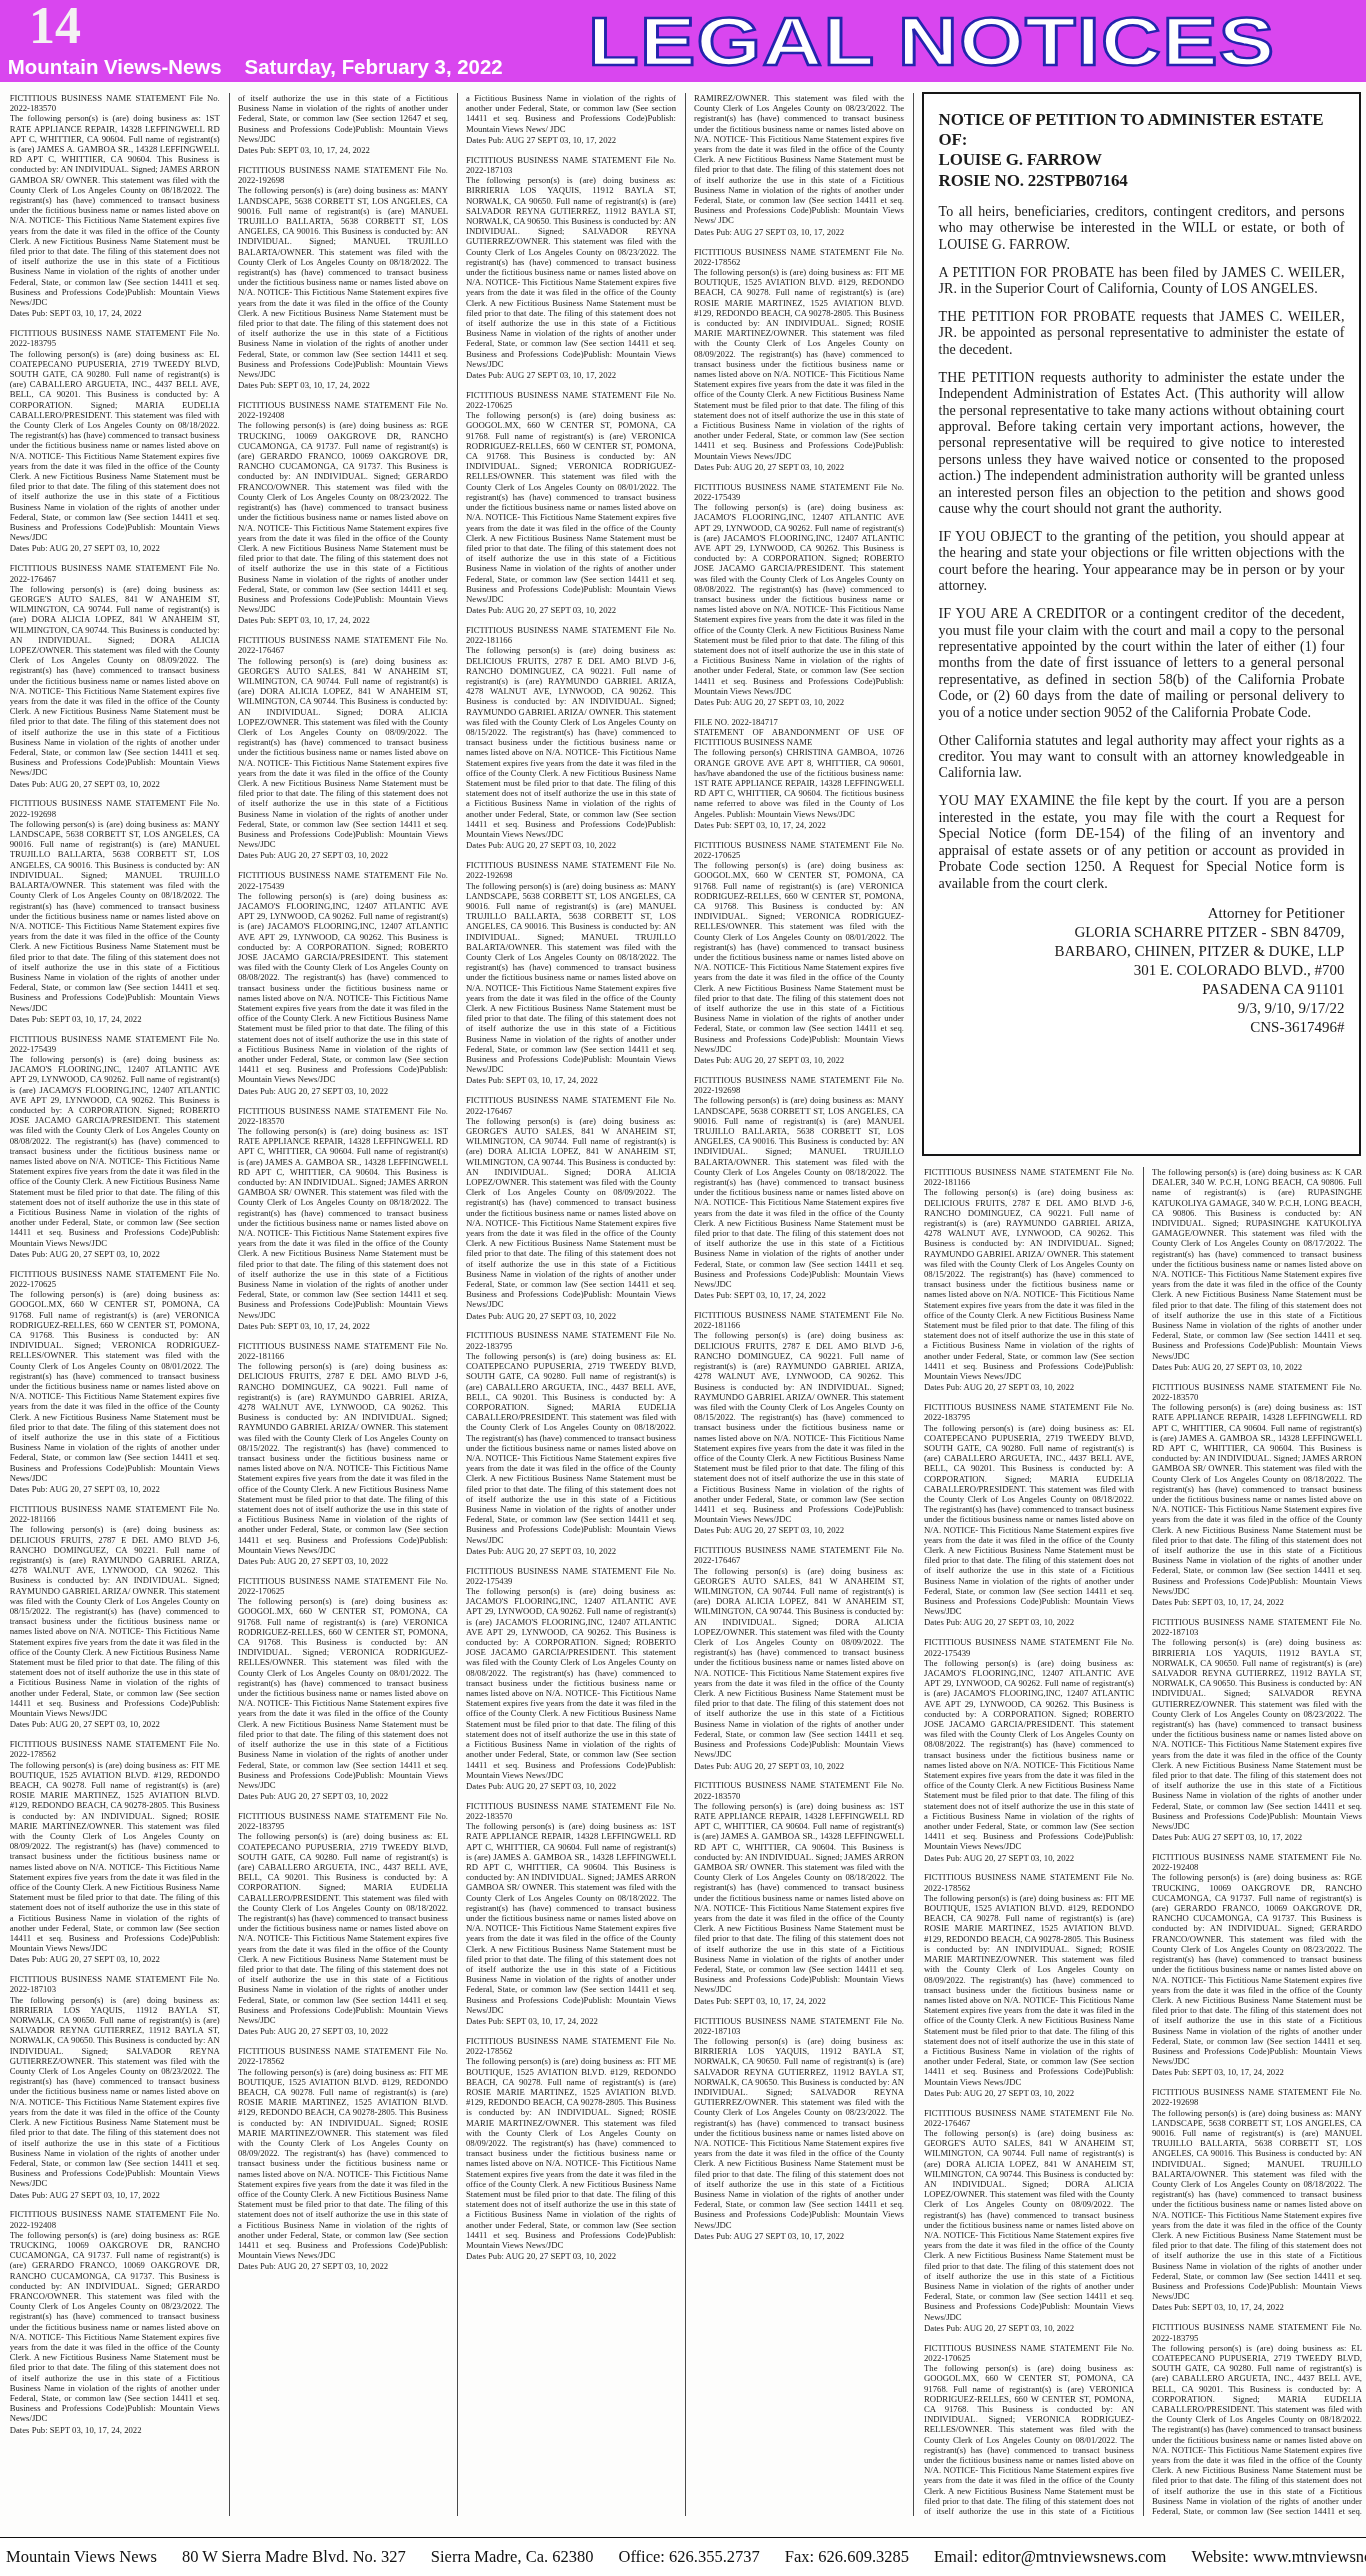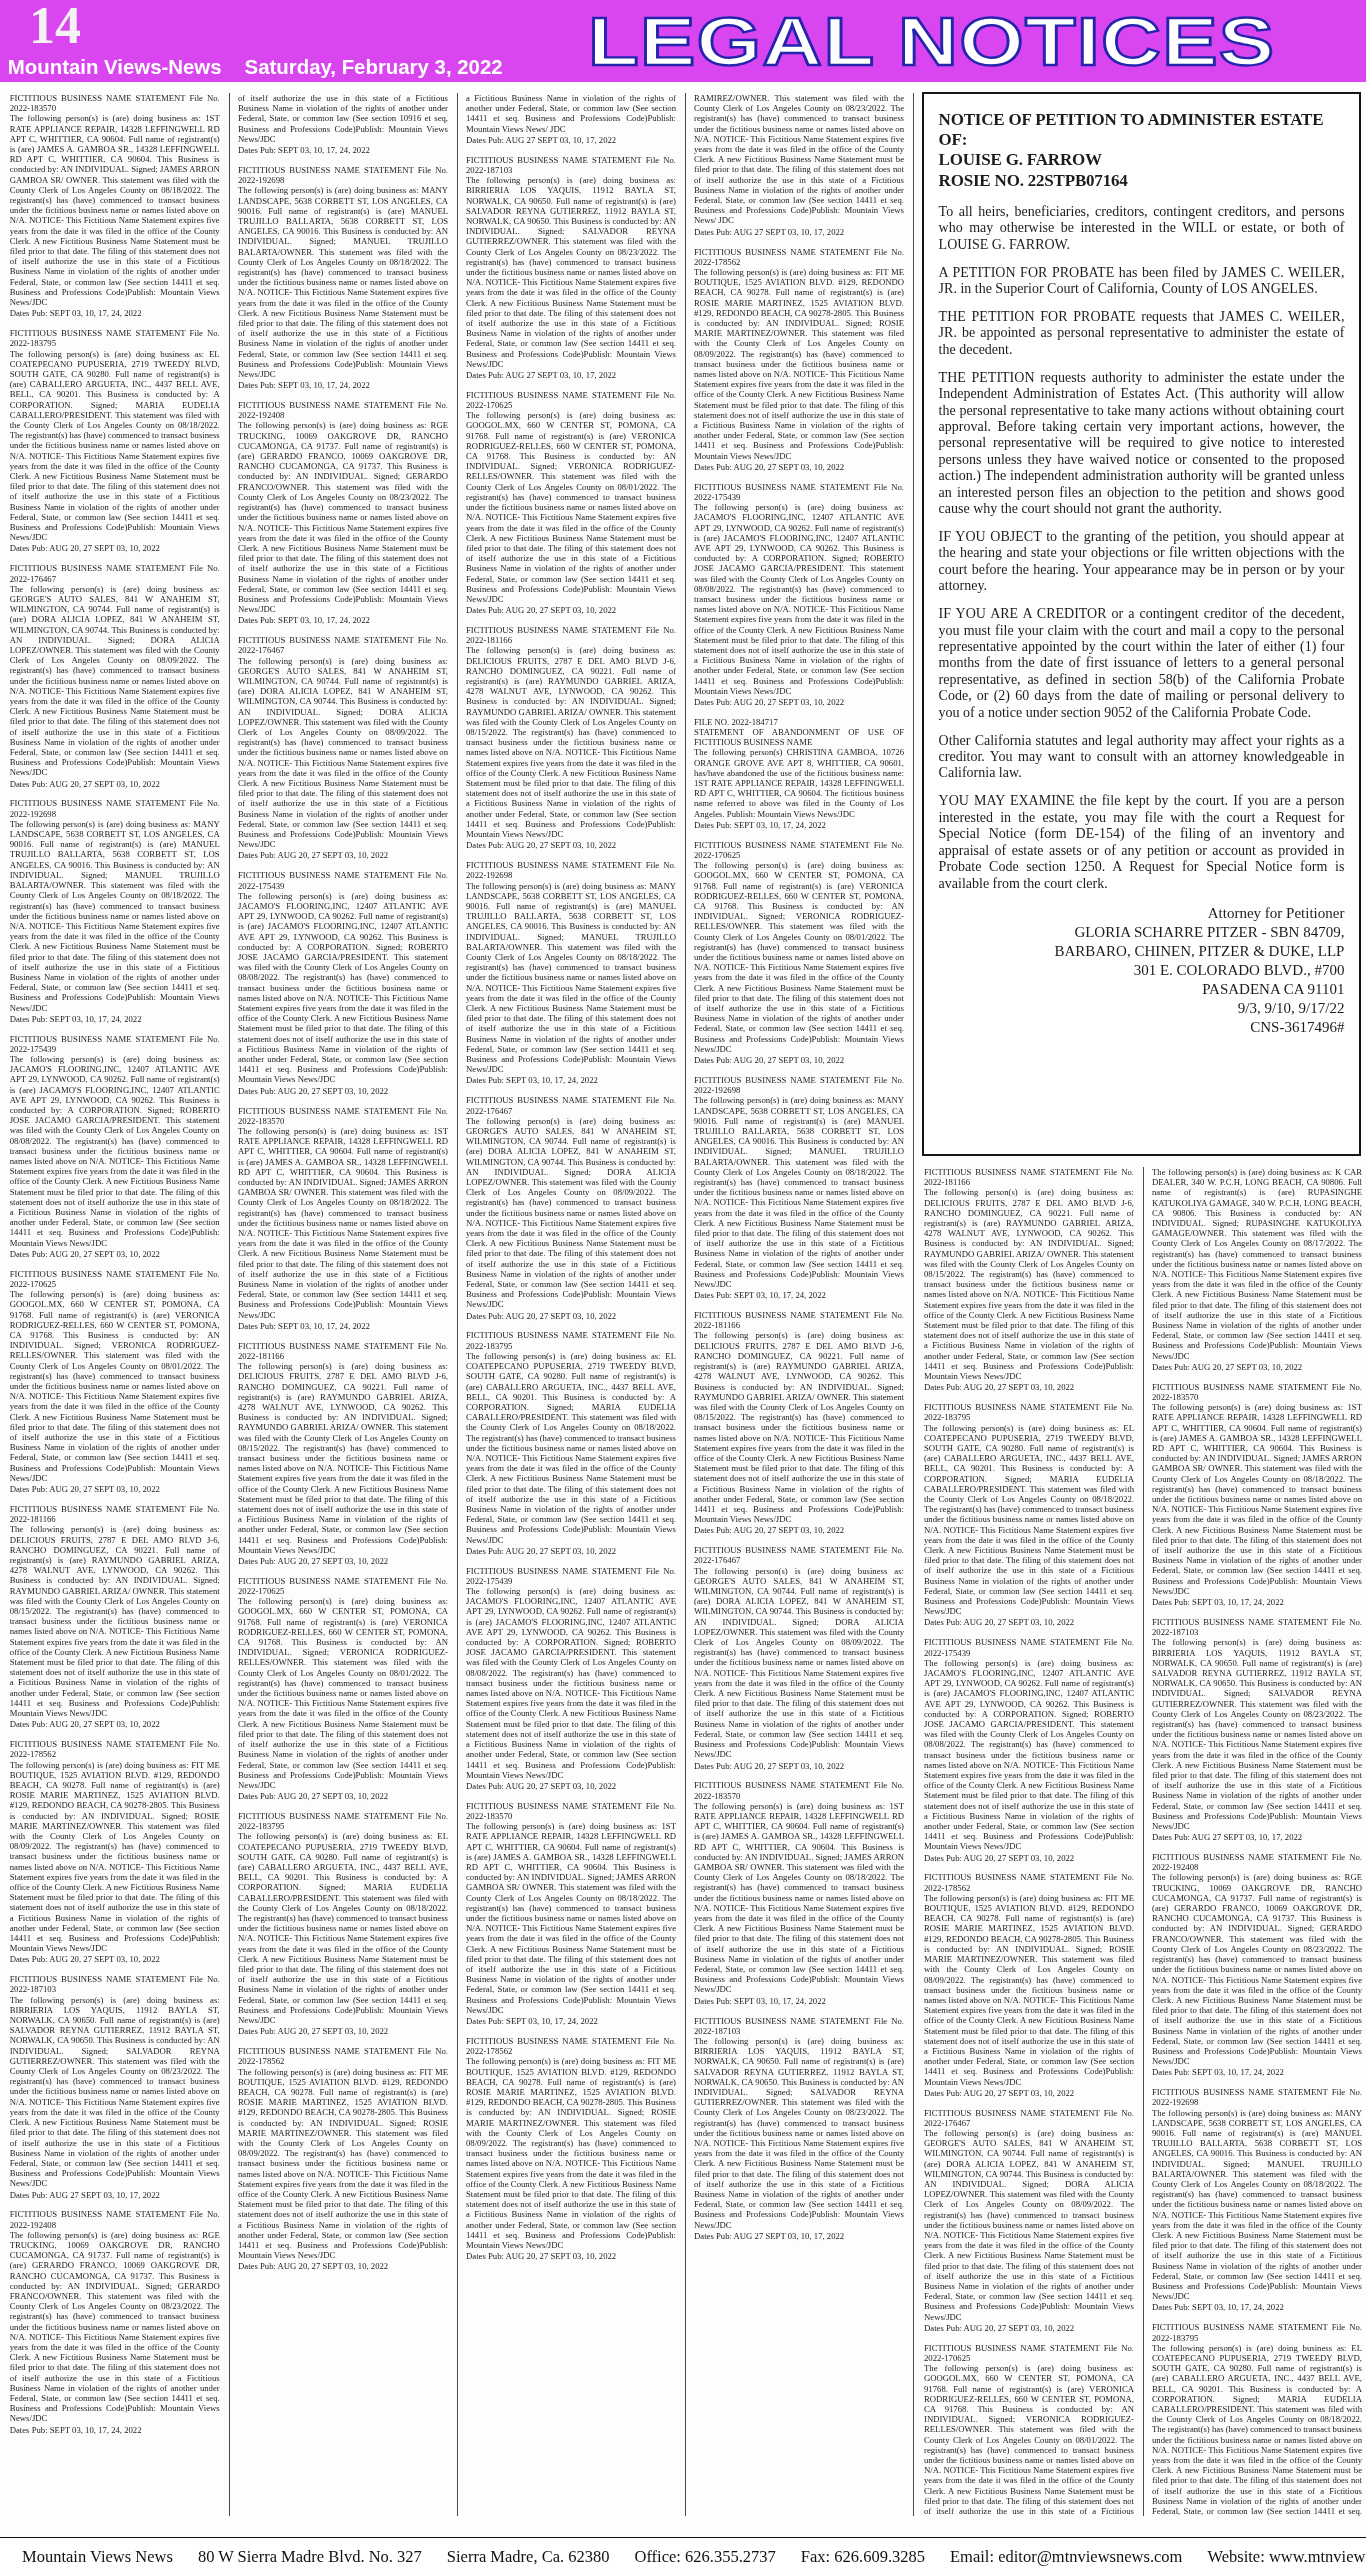--- a/index.html
+++ b/index.html
@@ -37,21 +37,21 @@
   .probate-box{position:absolute;left:922px;top:92px;width:439px;height:1064px;
         background:#fff;border:2.9px solid #161616;box-sizing:border-box;
         padding:15.5px 14.6px 9.7px 14.6px;overflow:hidden;}
   .pn-title{font-weight:bold;font-size:17px;line-height:20.4px;letter-spacing:-0.2px;}
   .pn-paras{margin-top:12.6px;}
   .pn-para{font-size:14px;line-height:16.4px;text-align:justify;margin-bottom:11.6px;}
   .pn-att{margin-top:3.9px;text-align:right;font-size:15px;line-height:19px;}
   
   .footer{position:absolute;left:0;bottom:0;width:1367px;height:39px;background:#fff;
         border-top:1.9px solid #101010;display:flex;align-items:center;gap:25px;
-        padding-left:22px;box-sizing:border-box;
+        padding-left:6px;box-sizing:border-box;
         font-family:"Liberation Serif",serif;font-size:16.5px;white-space:nowrap;color:#111;}
   .footer .f-seg{flex:none;}
 </style>
 </head>
 <body>
 
 <div class="page">
 
   <div class="masthead">
     <div class="page-number">14</div>
@@ -114,21 +114,21 @@
         <div class="n-p">Dates Pub:  AUG 27 SEPT 03, 10, 17, 2022</div>
       </div>
       <div class="notice">
         <div class="n-h">FICTITIOUS BUSINESS NAME STATEMENT File No. 2022-192408</div>
         <div class="n-b">The following person(s) is (are) doing business as: RGE TRUCKING, 10069 OAKGROVE DR, RANCHO CUCAMONGA, CA 91737. Full name of registrant(s) is (are) GERARDO FRANCO, 10069 OAKGROVE DR, RANCHO CUCAMONGA, CA 91737. This Business is conducted by: AN INDIVIDUAL. Signed; GERARDO FRANCO/OWNER. This statement was filed with the County Clerk of Los Angeles County on 08/23/2022. The registrant(s) has (have) commenced to transact business under the fictitious business name or names listed above on N/A. NOTICE- This Fictitious Name Statement expires five years from the date it was filed in the office of the County Clerk. A new Fictitious Business Name Statement must be filed prior to that date. The filing of this statement does not of itself authorize the use in this state of a Fictitious Business Name in violation of the rights of another under Federal, State, or common law (See section 14411 et seq. Business and Professions Code)Publish: Mountain Views News/JDC</div>
         <div class="n-p">Dates Pub:  SEPT  03, 10, 17, 24, 2022</div>
       </div>
     </div>
   <div class="legal-col" id="col2">
       <div class="notice">
-        <div class="n-b">of itself authorize the use in this state of a Fictitious Business Name in violation of the rights of another under Federal, State, or common law (See section 10916 et seq, Business and Professions Code)Publish: Mountain Views News/JDC</div>
+        <div class="n-b">of itself authorize the use in this state of a Fictitious Business Name in violation of the rights of another under Federal, State, or common law (See section 12647 et seq, Business and Professions Code)Publish: Mountain Views News/JDC</div>
         <div class="n-p">Dates Pub:  SEPT  03, 10, 17, 24, 2022</div>
       </div>
       <div class="notice">
         <div class="n-h">FICTITIOUS BUSINESS NAME STATEMENT File No. 2022-192698</div>
         <div class="n-b">The following person(s) is (are) doing business as: MANY LANDSCAPE, 5638 CORBETT ST, LOS ANGELES, CA 90016. Full name of registrant(s) is (are) MANUEL TRUJILLO BALLARTA, 5638 CORBETT ST, LOS ANGELES, CA 90016. This Business is conducted by: AN INDIVIDUAL. Signed; MANUEL TRUJILLO BALARTA/OWNER. This statement was filed with the County Clerk of Los Angeles County on 08/18/2022. The registrant(s) has (have) commenced to transact business under the fictitious business name or names listed above on N/A. NOTICE- This Fictitious Name Statement expires five years from the date it was filed in the office of the County Clerk. A new Fictitious Business Name Statement must be filed prior to that date. The filing of this statement does not of itself authorize the use in this state of a Fictitious Business Name in violation of the rights of another under Federal, State, or common law (See section 14411 et seq. Business and Professions Code)Publish: Mountain Views News/JDC</div>
         <div class="n-p">Dates Pub:  SEPT  03, 10, 17, 24, 2022</div>
       </div>
       <div class="notice">
         <div class="n-h">FICTITIOUS BUSINESS NAME STATEMENT File No. 2022-192408</div>
         <div class="n-b">The following person(s) is (are) doing business as: RGE TRUCKING, 10069 OAKGROVE DR, RANCHO CUCAMONGA, CA 91737. Full name of registrant(s) is (are) GERARDO FRANCO, 10069 OAKGROVE DR, RANCHO CUCAMONGA, CA 91737. This Business is conducted by: AN INDIVIDUAL. Signed; GERARDO FRANCO/OWNER. This statement was filed with the County Clerk of Los Angeles County on 08/23/2022. The registrant(s) has (have) commenced to transact business under the fictitious business name or names listed above on N/A. NOTICE- This Fictitious Name Statement expires five years from the date it was filed in the office of the County Clerk. A new Fictitious Business Name Statement must be filed prior to that date. The filing of this statement does not of itself authorize the use in this state of a Fictitious Business Name in violation of the rights of another under Federal, State, or common law (See section 14411 et seq. Business and Professions Code)Publish: Mountain Views News/JDC</div>

